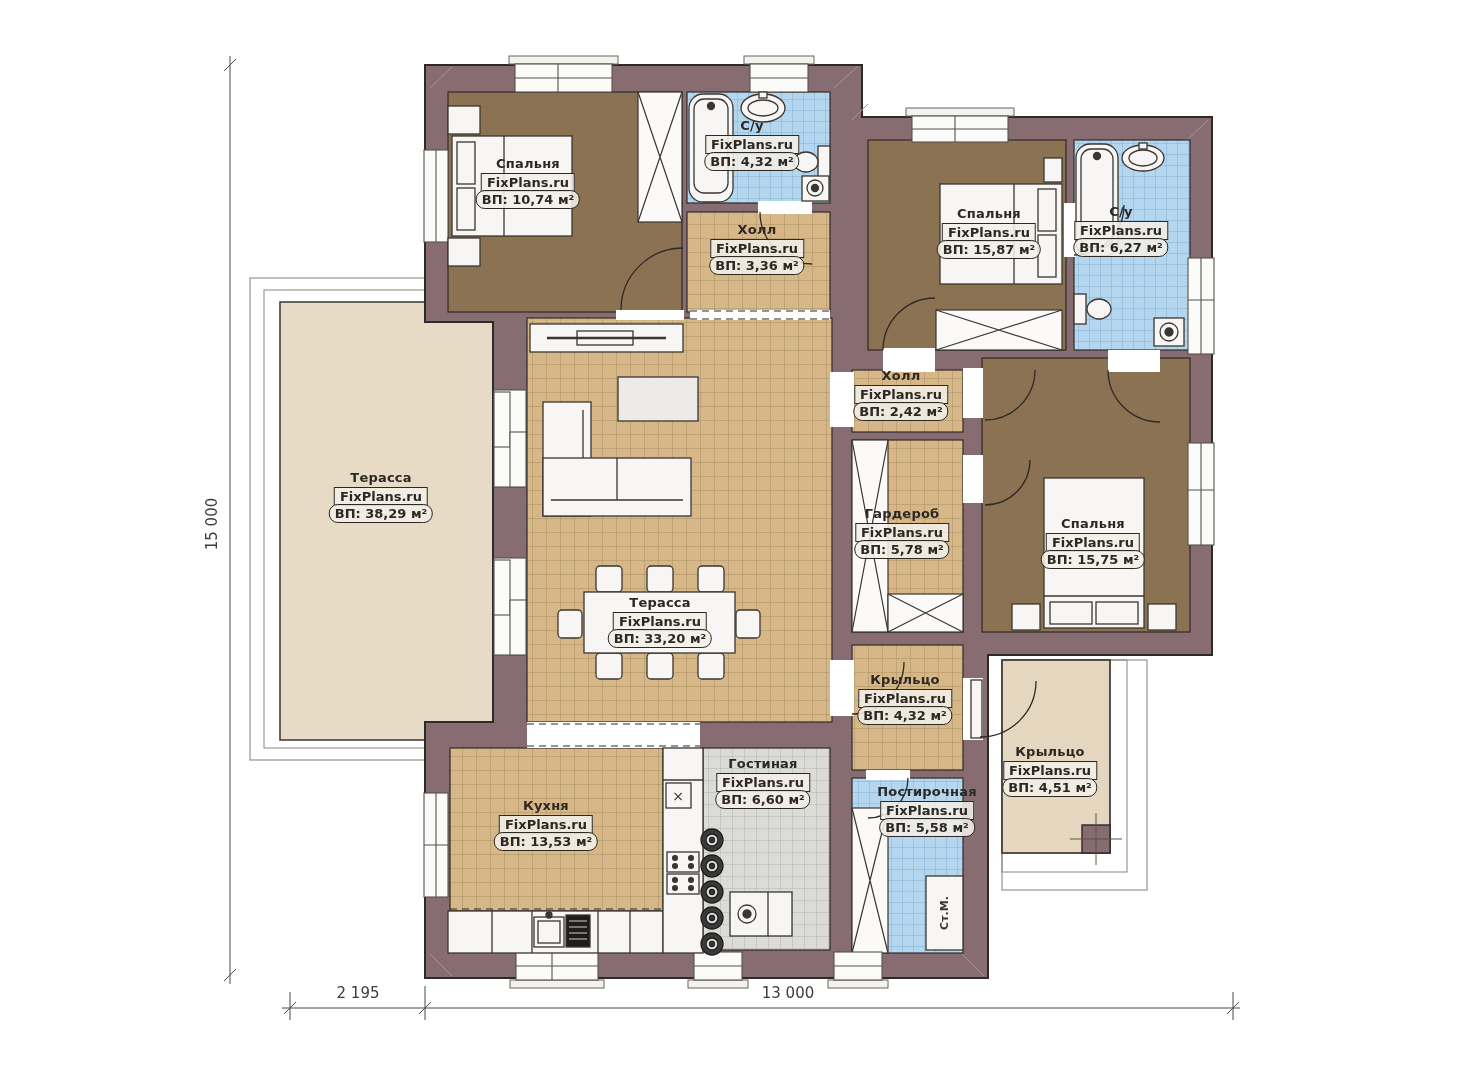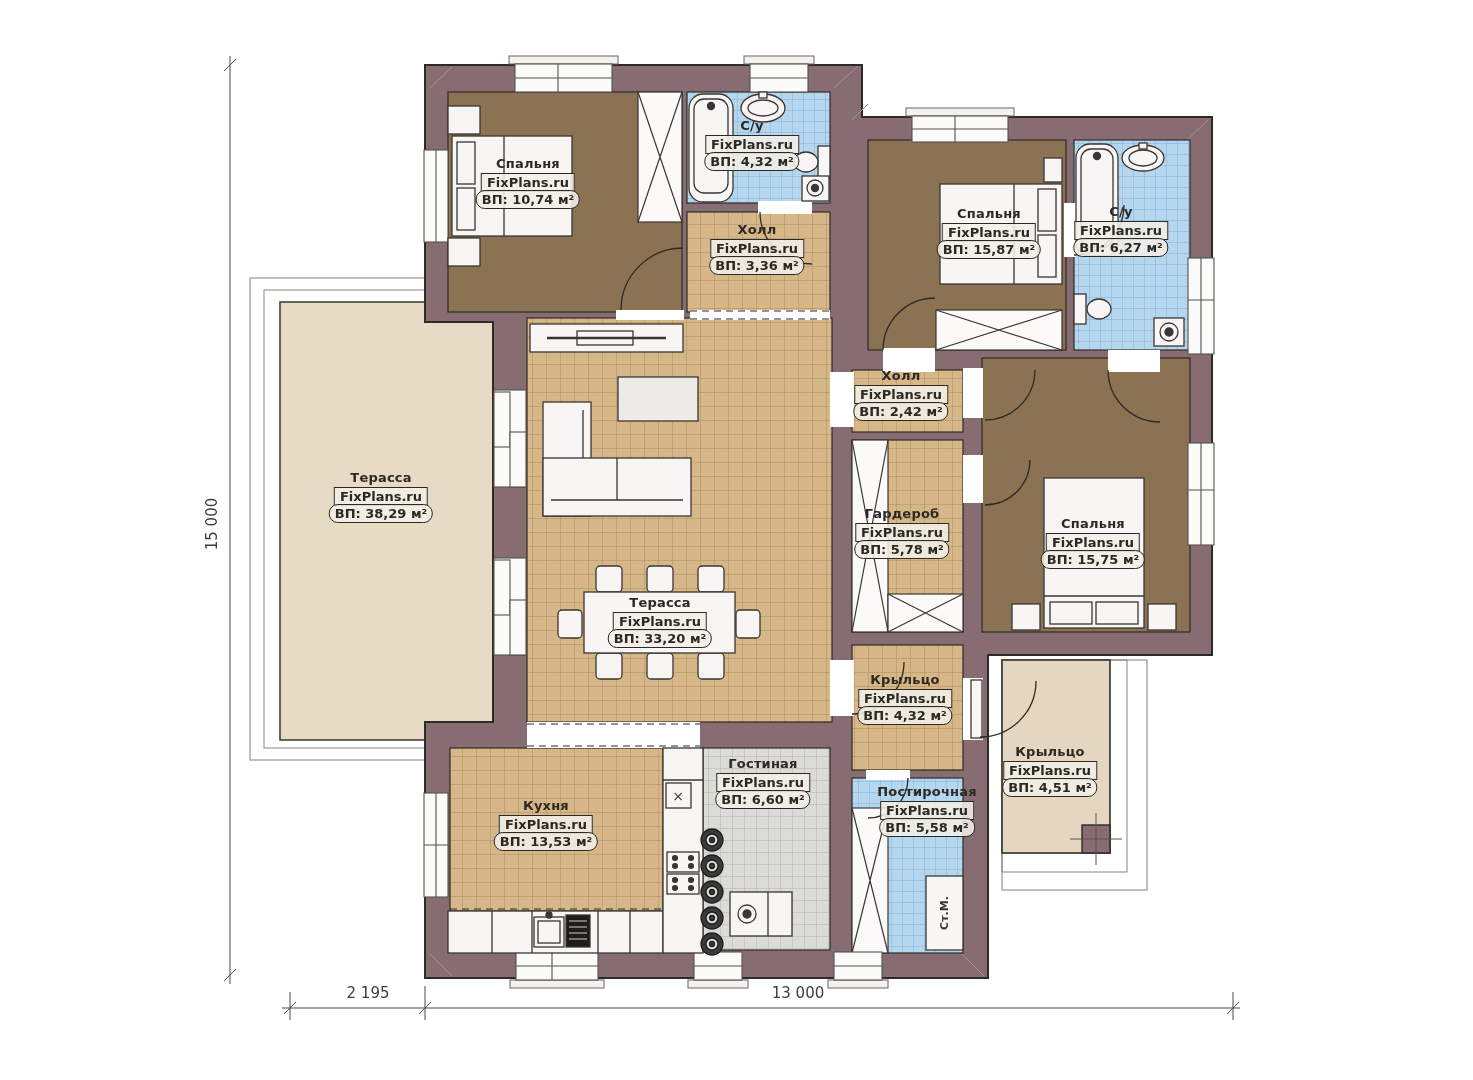--- a/index.html
+++ b/index.html
@@ -9,21 +9,21 @@
   
   .rlabel{position:absolute;transform:translateX(-50%);display:flex;flex-direction:column;
           align-items:center;z-index:5;}
   .rlabel .rname{font-size:13px;font-weight:bold;color:#2d2823;white-space:nowrap;
                  margin-bottom:2px;letter-spacing:.2px;}
   .rlabel .box{border:1.6px solid #2d2823;background:rgba(243,239,231,.88);font-size:13px;
                font-weight:bold;color:#2d2823;padding:0 5px;line-height:17px;white-space:nowrap;}
   .rlabel .box.area{margin-top:-1.6px;border-radius:9px;}
   
   .dim{position:absolute;font-size:15px;color:#3c3c3c;z-index:4;white-space:nowrap;}
-  .dim.h{transform:translateX(-50%);margin-left:10px;}
+  .dim.h{transform:translateX(-50%);}
   .dim.v{transform:translate(-50%,-50%) rotate(-90deg);}
 </style>
 </head>
 <body>
 
 <div class="stage">
 
 <svg width="1473" height="1080" viewBox="0 0 1473 1080">
   <defs>
     <pattern id="tanTile" width="14" height="14" patternUnits="userSpaceOnUse">

